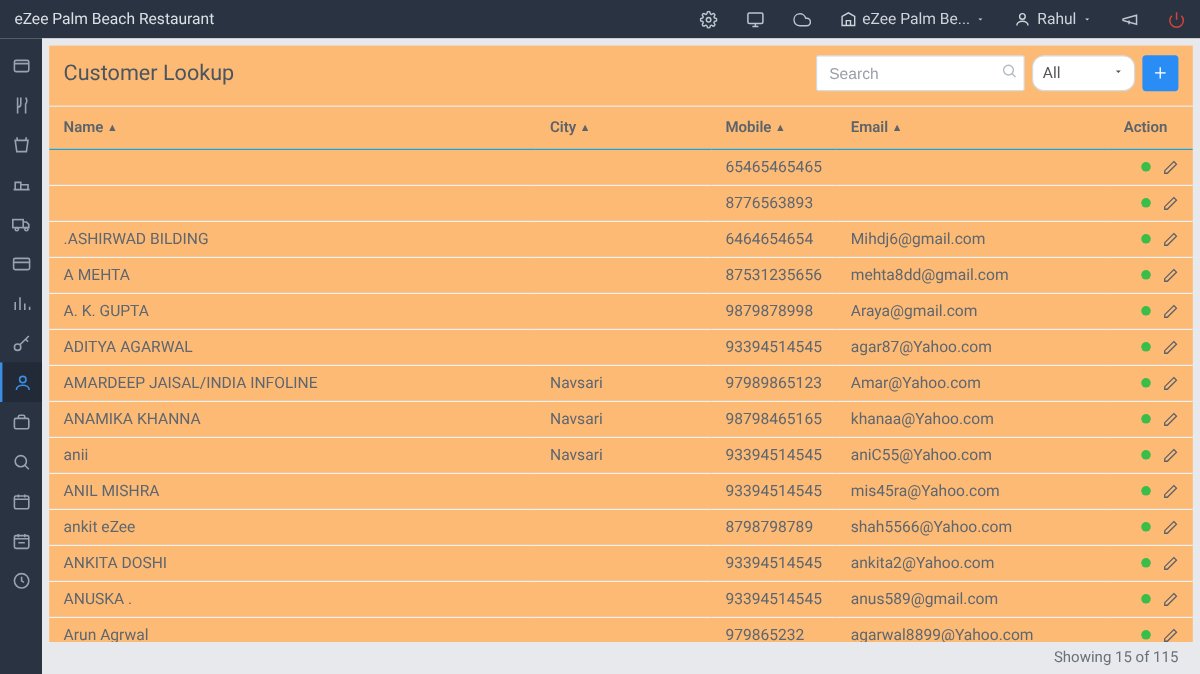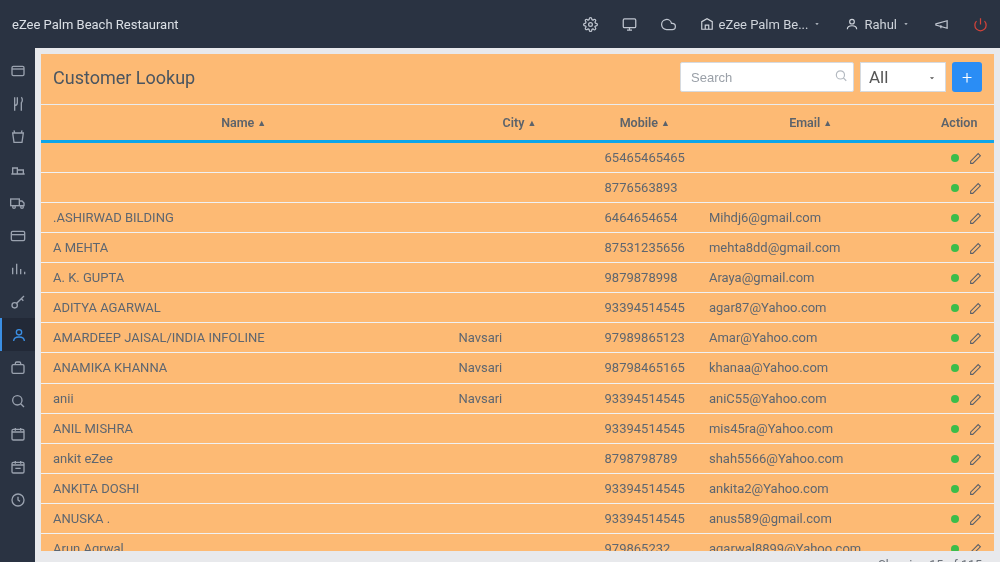--- a/index.html
+++ b/index.html
@@ -7,21 +7,21 @@
     font-family: -apple-system, BlinkMacSystemFont, "Segoe UI", Roboto, Helvetica, Arial, sans-serif;
     font-size: 13px;
     color: #555;
     background: #e8e9ec;
     width: 1000px;
     height: 562px;
     overflow: hidden;
   }
 
   .topbar {
-    height: 48px;
+    height: 32px;
     background: #2a3342;
     color: #c9ced6;
     display: flex;
     align-items: center;
     padding: 0 12px;
     font-size: 13px;
   }
   .topbar-title { color: #dbe0e6; font-weight: 400; }
   .topbar-spacer { flex: 1; }
   .topbar-icons { display: flex; align-items: center; gap: 24px; }
@@ -104,24 +104,24 @@
     right: 6px; top: 50%;
     transform: translateY(-50%);
     color: #b4bac1;
   }
   .search-mag svg { width: 14px; height: 14px; }
 
   .filter-select {
     width: 86px;
     height: 30px;
     border: 1px solid #d6dadf;
-    border-radius: 0;
+    border-radius: 10px;
     padding: 4px 22px 4px 8px;
     margin-left: 6px;
-    font-size: 17px;
+    font-size: 13px;
     color: #555;
     background: #fff;
     position: relative;
     display: flex;
     align-items: center;
   }
   .filter-caret { position:absolute; right:8px; top:50%; transform:translateY(-50%); color:#555; }
   .filter-caret svg { width: 10px; height:10px; }
 
   .add-btn {
@@ -135,25 +135,25 @@
     font-size: 18px;
     font-weight: 300;
   }
 
   .table {
     width: 100%;
     border-collapse: collapse;
     font-size: 12.5px;
   }
   .table thead th {
-    text-align: center;
+    text-align: left;
     font-weight: 600;
     color: #5c636b;
     padding: 10px 12px 10px 12px;
-    border-bottom: 3px solid #0ea5e9;
+    border-bottom: 1px solid #0ea5e9;
     cursor: pointer;
   }
   .sort-caret { margin-left: 3px; font-size: 9px; color:#5c636b; position: relative; top:-1px; }
   .table tbody td {
     padding: 7px 12px;
     border-bottom: 1px solid #f0f2f4;
     color: #5e6670;
   }
   .col-action { text-align: right; width: 70px; white-space: nowrap; }
   .status-dot {

